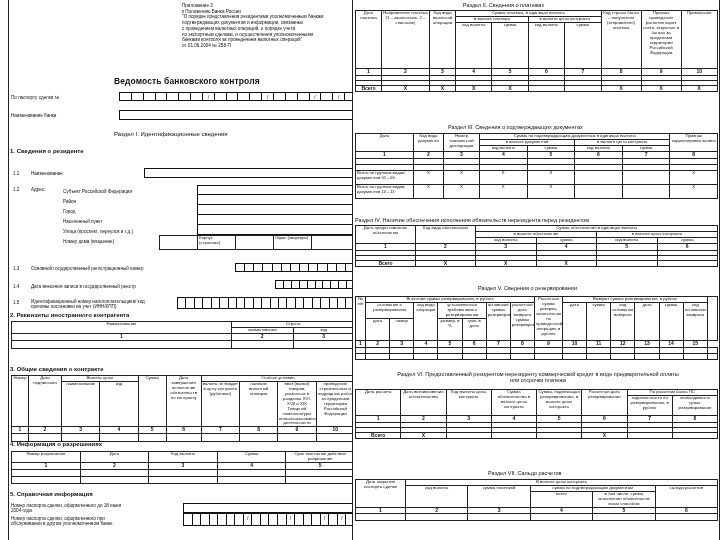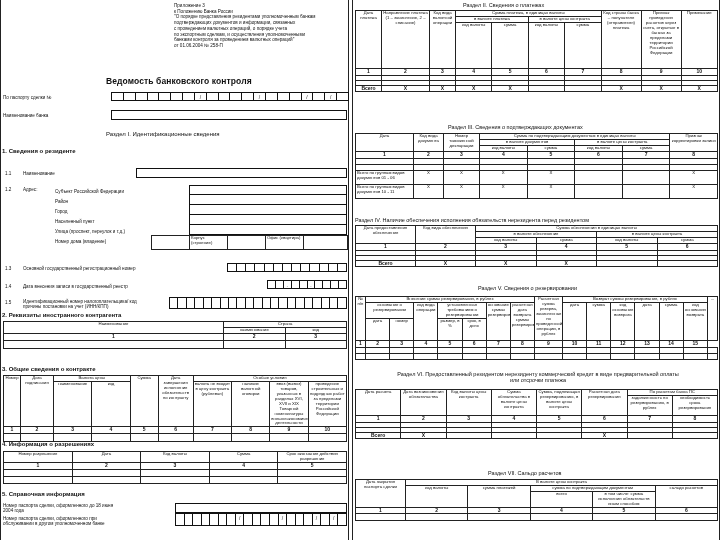--- a/index.html
+++ b/index.html
@@ -1,18 +1,18 @@
 <!DOCTYPE html>
 <html><head>
 <meta charset="utf-8">
 <style>
 *{box-sizing:border-box;margin:0;padding:0}
 body{width:720px;height:540px;background:#fff;font-family:"Liberation Sans",sans-serif;color:#111;position:relative;overflow:hidden;font-size:5px;line-height:1.15}
 .page{position:absolute;background:#fff;border:1px solid #222}
-#left{left:0;top:0;width:349px;height:540px;border-top:none;border-bottom:none}
+#left{left:8px;top:0;width:349px;height:540px;border-top:none;border-bottom:none}
 #right{left:352px;top:0;width:368px;height:540px;border-top:none;border-bottom:none}
 .abs{position:absolute}
 .app{left:173px;top:3px;width:176px;font-size:4.6px;line-height:1.25}
 .title{left:105px;top:77px;font-size:8.5px;font-weight:bold;letter-spacing:0.1px}
 .lbl{font-size:4.6px}
 .cells{display:flex;border:1px solid #111;height:9px}
 .cells div{flex:1;border-right:1px solid #111;font-size:5px;text-align:center;line-height:8px}
 .cells div:last-child{border-right:none}
 .box{border:1px solid #111}
 .h1{font-size:6px;font-weight:bold}

